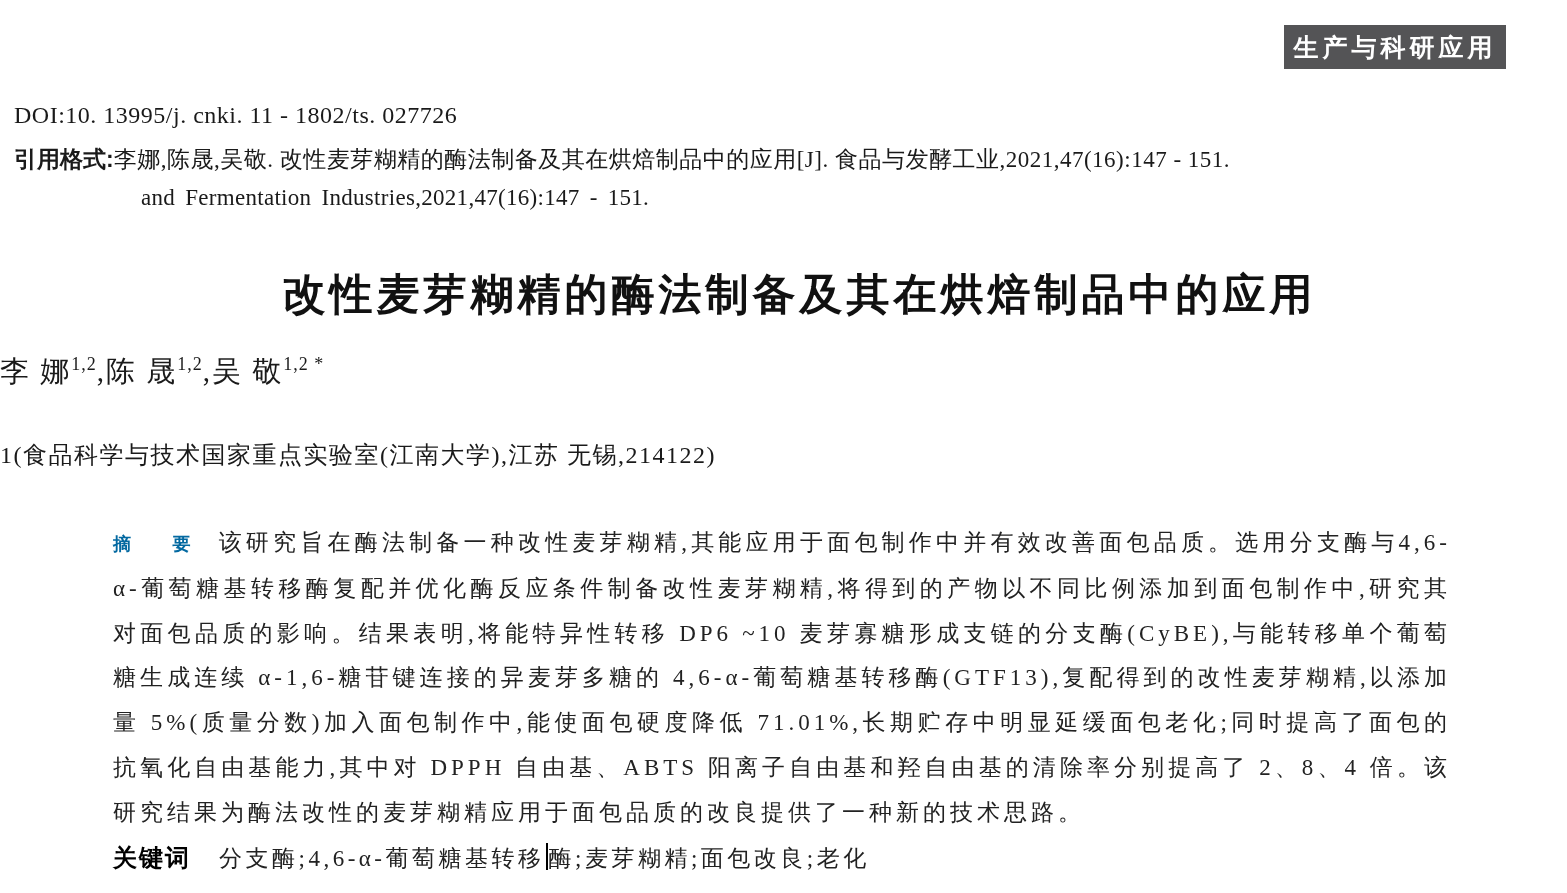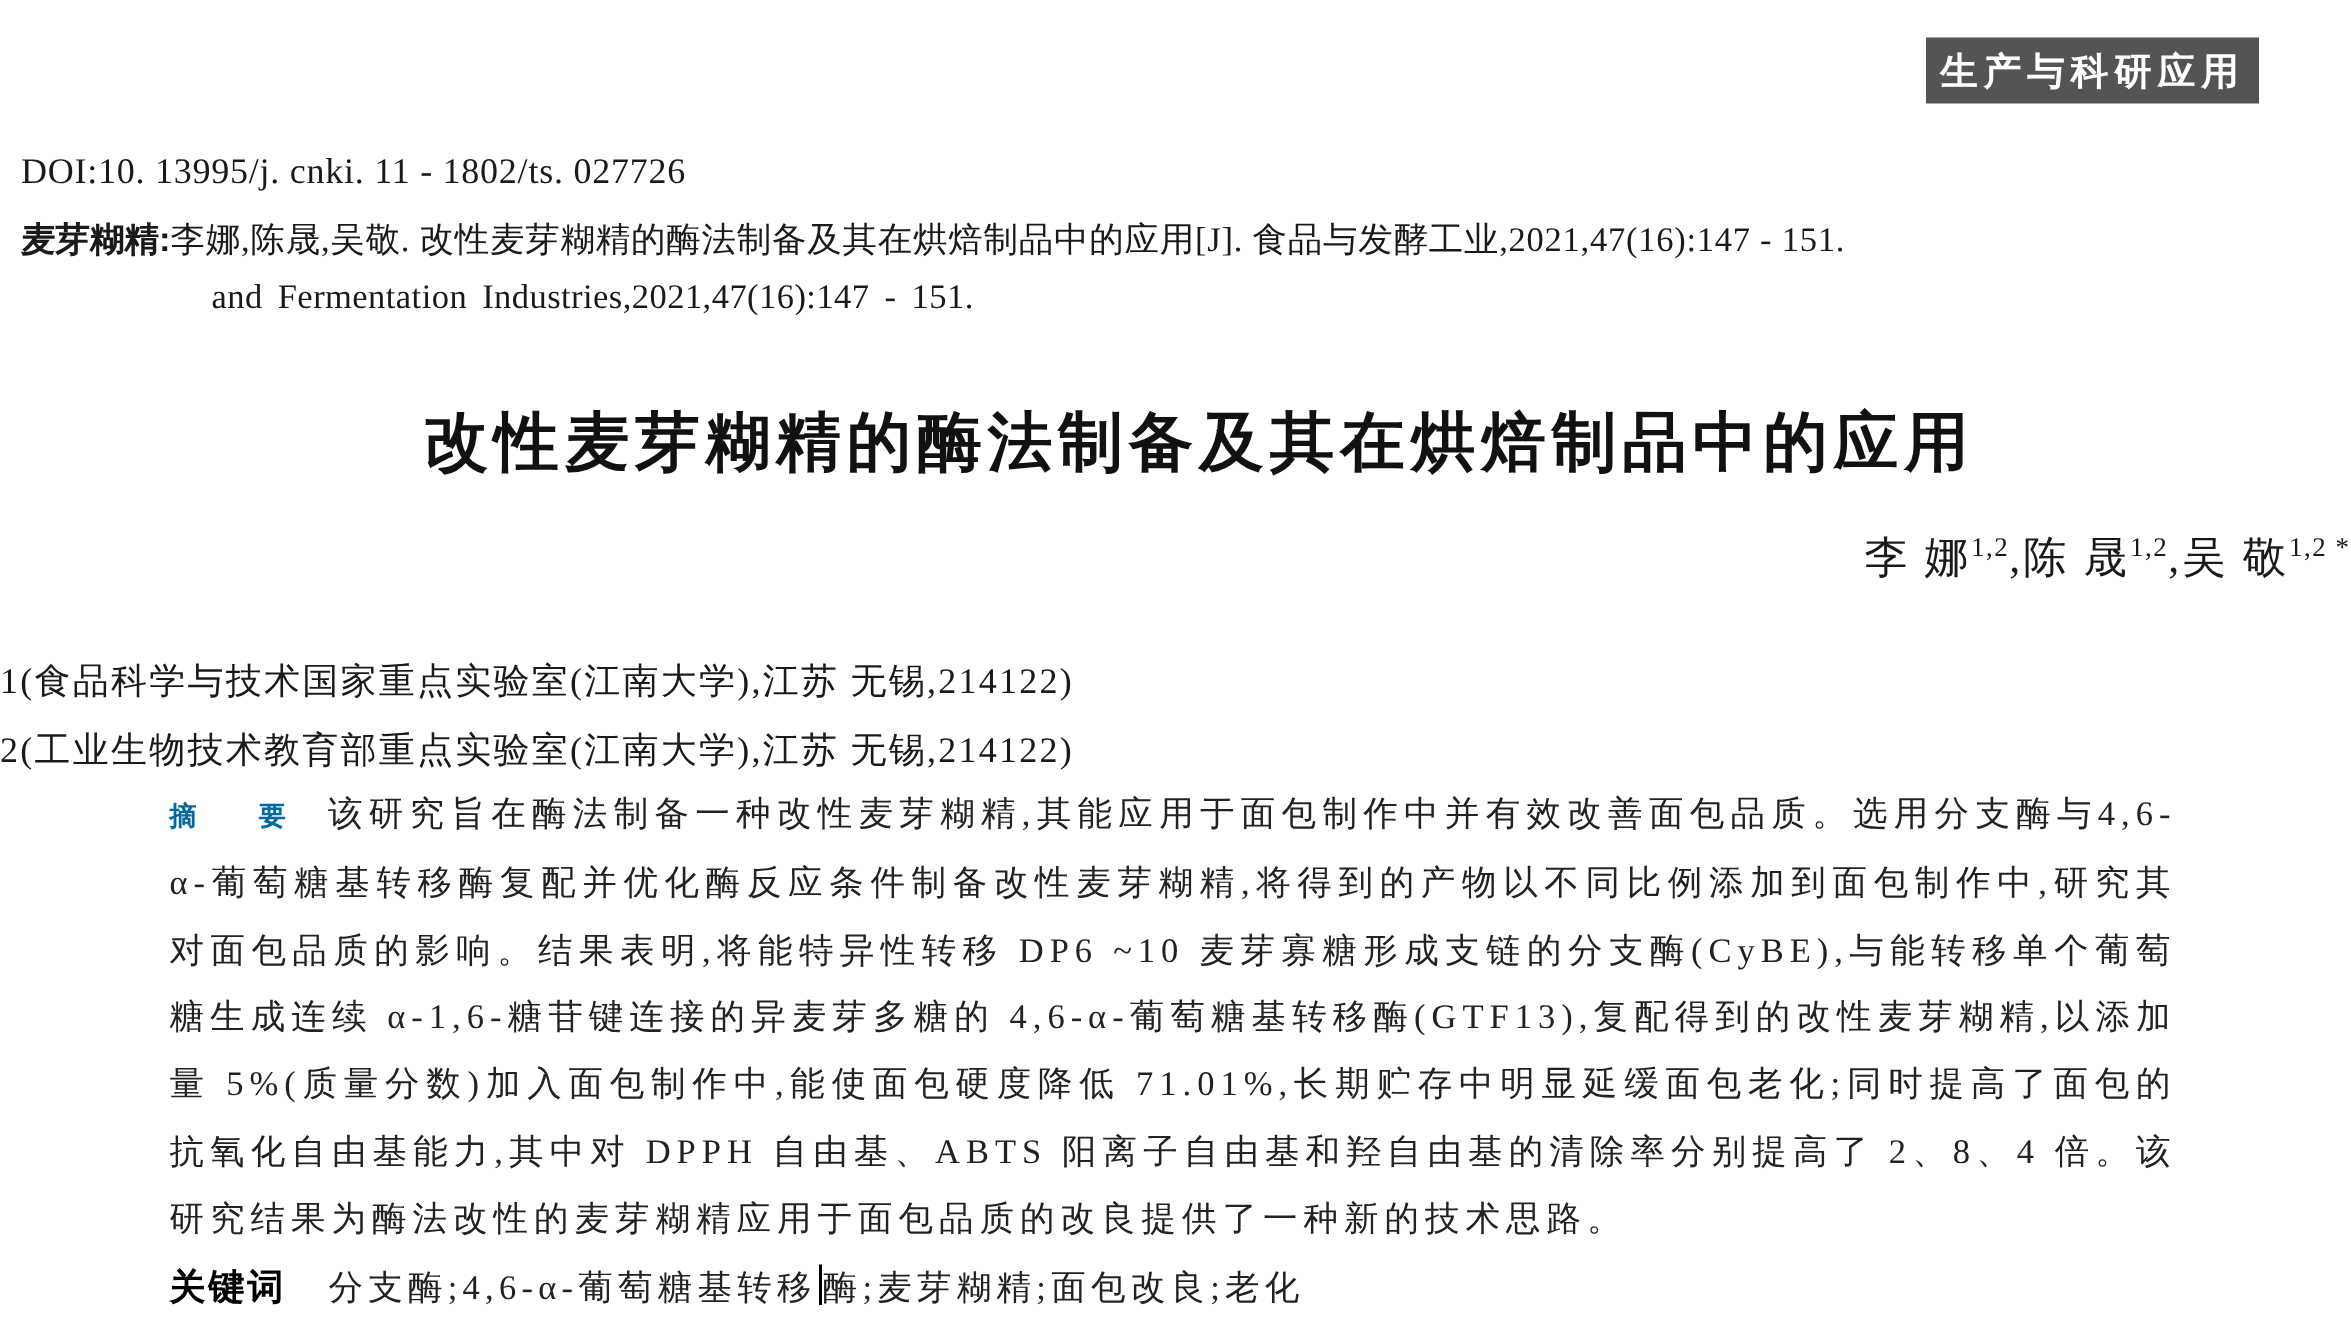--- a/index.html
+++ b/index.html
@@ -45,21 +45,21 @@
     text-align:center;
     font-family:"Liberation Sans","DejaVu Sans",sans-serif;
     font-weight:bold; font-size:43px; letter-spacing:4px;
     color:#111;
     padding-left:32px;
   }
 
   
   .authors {
     position:absolute; top:352px; left:0; width:100%;
-    text-align:right; font-size:29px; letter-spacing:2px;
+    text-align:left; font-size:29px; letter-spacing:2px;
   }
   .authors sup { font-size:18px; letter-spacing:1px; }
 
   
   .affiliations {
     position:absolute; top:432px; left:0; width:100%;
     font-size:24px; line-height:46px;
     letter-spacing:1.5px;
   }
 
@@ -95,34 +95,33 @@
 <body>
 
 <div class="badge">
   <span>生产与科研应用</span>
 </div>
 
 <div class="doi">DOI:10. 13995/j. cnki. 11 - 1802/ts. 027726</div>
 
 <div class="citation">
   <div>
-    <span class="cit-label">麦芽糊精:</span><span class="cit-cn">李娜,陈晟,吴敬. 改性麦芽糊精的酶法制备及其在烘焙制品中的应用[J]. 食品与发酵工业,2021,47(16):147 - 151.</span>
+    <span class="cit-label">引用格式:</span><span class="cit-cn">李娜,陈晟,吴敬. 改性麦芽糊精的酶法制备及其在烘焙制品中的应用[J]. 食品与发酵工业,2021,47(16):147 - 151.</span>
   </div>
   <div class="cit-en">and Fermentation Industries,2021,47(16):147 - 151.</div>
 </div>
 
 <h1 class="title">改性麦芽糊精的酶法制备及其在烘焙制品中的应用</h1>
 
 <div class="authors">
   <span>李 娜</span><sup>1,2</sup><span>,</span><span>陈 晟</span><sup>1,2</sup><span>,</span><span>吴 敬</span><sup>1,2 *</sup><span></span>
 </div>
 
 <div class="affiliations">
   <div>1(食品科学与技术国家重点实验室(江南大学),江苏 无锡,214122)</div>
-  <div>2(工业生物技术教育部重点实验室(江南大学),江苏 无锡,214122)</div>
 </div>
 
 <div class="abstract">
   <span class="abs-label">摘 要</span><span>该研究旨在酶法制备一种改性麦芽糊精,其能应用于面包制作中并有效改善面包品质。选用分支酶与4,6-α-葡萄糖基转移酶复配并优化酶反应条件制备改性麦芽糊精,将得到的产物以不同比例添加到面包制作中,研究其对面包品质的影响。结果表明,将能特异性转移 DP6 ~10 麦芽寡糖形成支链的分支酶(CyBE),与能转移单个葡萄糖生成连续 α-1,6-糖苷键连接的异麦芽多糖的 4,6-α-葡萄糖基转移酶(GTF13),复配得到的改性麦芽糊精,以添加量 5%(质量分数)加入面包制作中,能使面包硬度降低 71.01%,长期贮存中明显延缓面包老化;同时提高了面包的抗氧化自由基能力,其中对 DPPH 自由基、ABTS 阳离子自由基和羟自由基的清除率分别提高了 2、8、4 倍。该研究结果为酶法改性的麦芽糊精应用于面包品质的改良提供了一种新的技术思路。</span>
 </div>
 
 <div class="keywords">
   <span class="kw-label">关键词</span><span>分支酶;4,6-α-葡萄糖基转移</span><span class="caret"></span><span>酶;麦芽糊精;面包改良;老化</span>
 </div>
 

